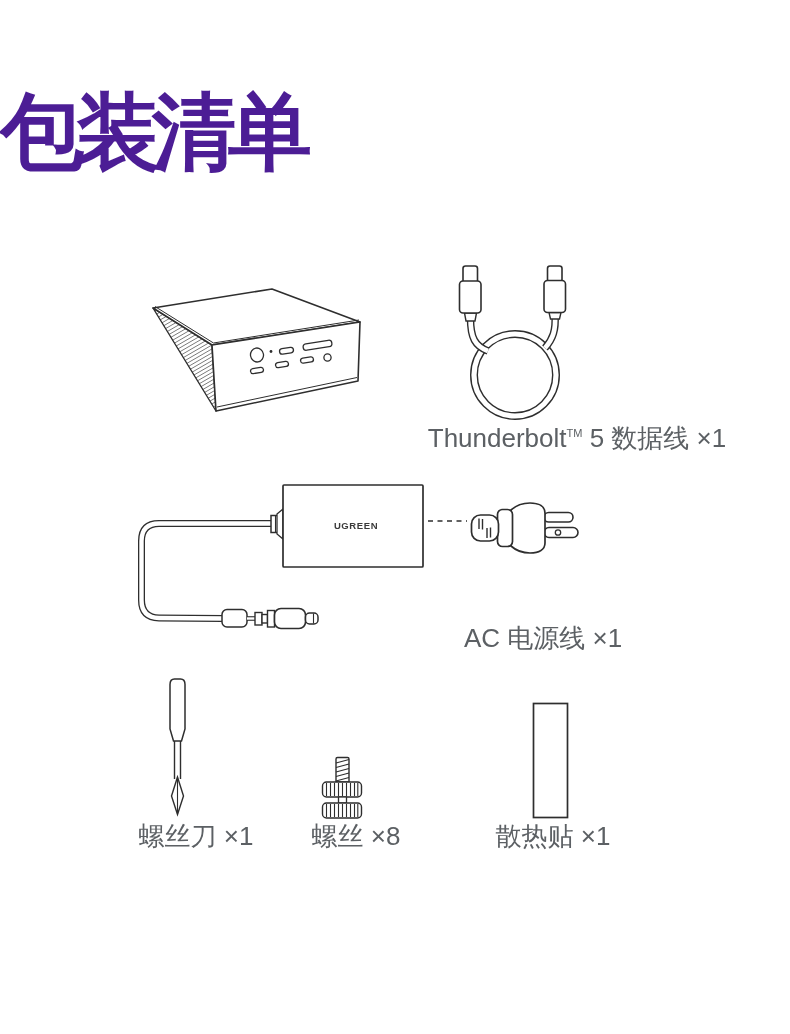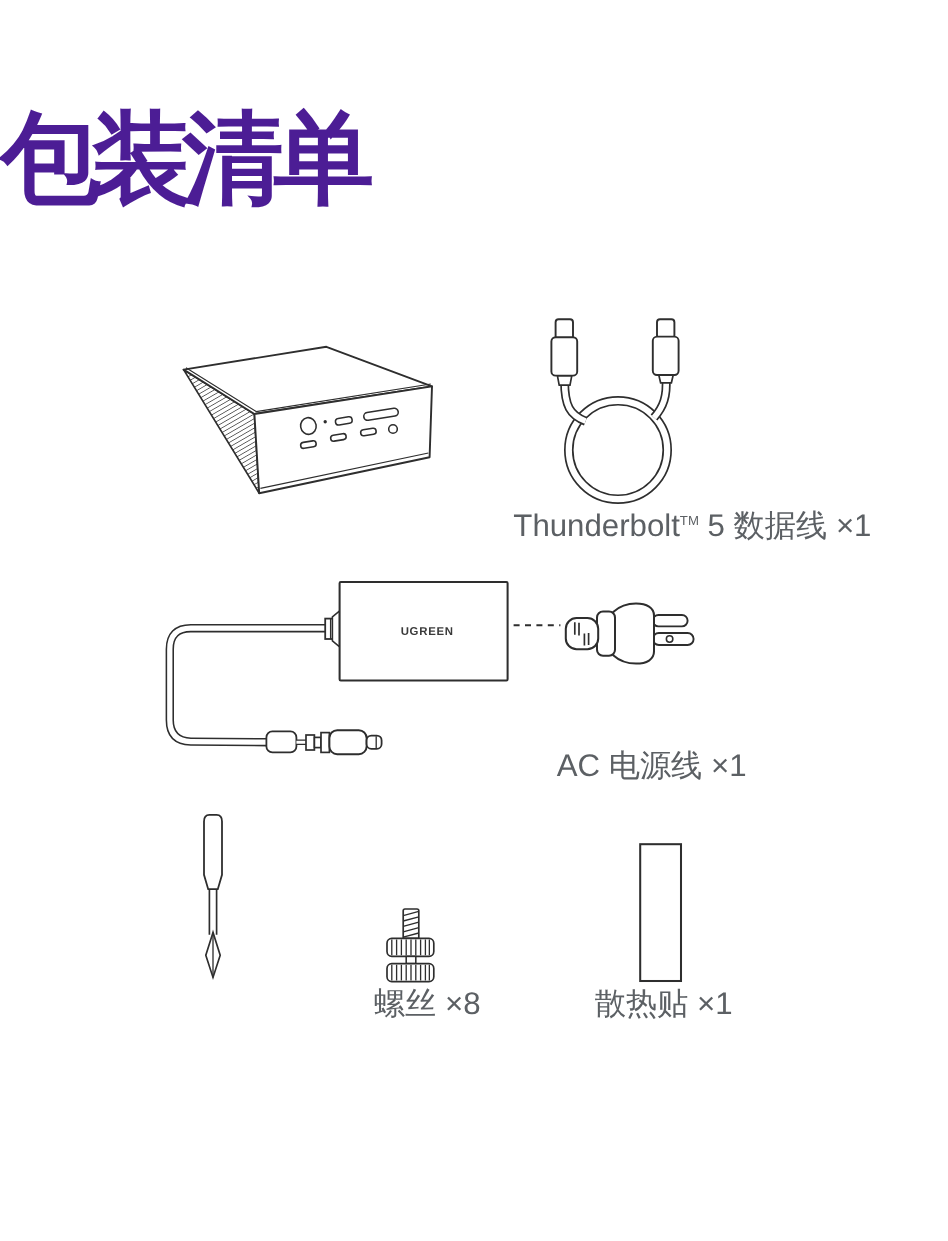--- a/index.html
+++ b/index.html
@@ -150,18 +150,19 @@
   <svg class="fig fig-pad" width="44" height="122" viewBox="0 0 44 122">
     <rect x="5.5" y="3.5" width="34" height="114" fill="#ffffff" stroke="#2e2e2e" stroke-width="1.7"></rect>
   </svg>
 
 
   <div class="label label-cable"><span>Thunderbolt</span><sup>TM</sup><span> 5 数据线 ×1</span></div>
 
   <div class="label label-ac"><span>AC 电源线 ×1</span></div>
 
 
+  <div class="label label-screwdriver"><span>螺丝刀 ×1</span></div>
 
   <div class="label label-screw"><span>螺丝 ×8</span></div>
 
   <div class="label label-pad"><span>散热贴 ×1</span></div>
 
 </div>
 
 </body></html>

